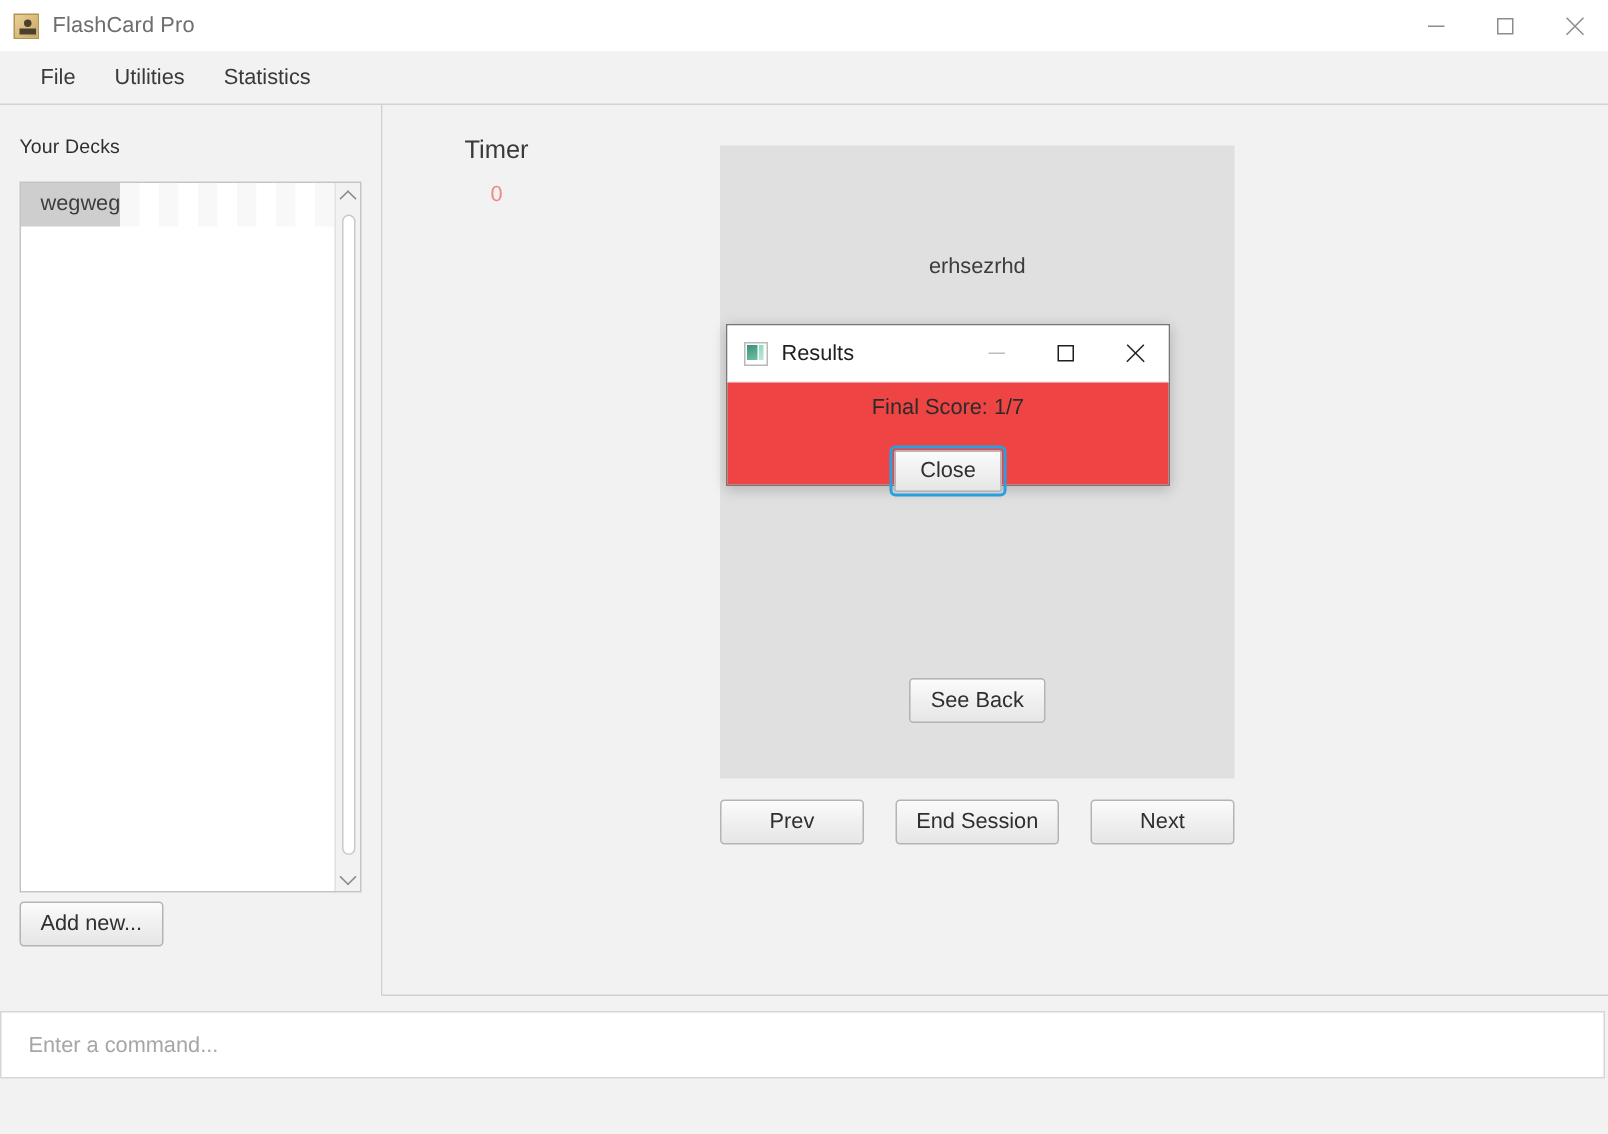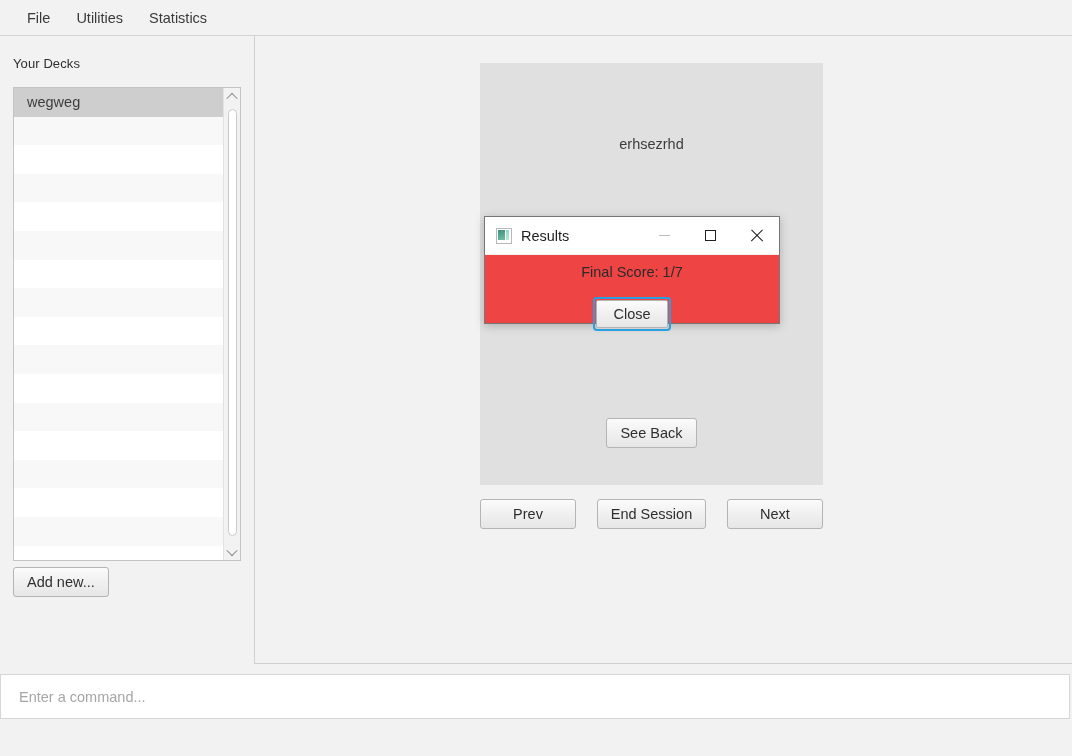--- a/index.html
+++ b/index.html
@@ -165,21 +165,21 @@
     height: 474px;
     background: #ffffff;
     border: 1px solid #c4c4c4;
     box-sizing: border-box;
     display: flex;
     overflow: hidden;
   }
   .deck-rows {
     flex: 1;
     display: flex;
-    flex-direction: column;
+    flex-direction: row;
     min-width: 0;
   }
   .deck-row {
     height: 28.6px;
     min-height: 28.6px;
     display: flex;
     align-items: center;
     padding-left: 13px;
     font-size: 14.5px;
     color: #3d3d3d;
@@ -454,20 +454,37 @@
     padding: 5px 16px;
     min-width: 56px;
     text-align: center;
   }
 </style>
 </head>
 <body>
 
 <div class="app-window">
 
+  <div class="titlebar">
+    <div class="titlebar-left">
+      <div class="app-icon"></div>
+      <div class="app-title">FlashCard Pro</div>
+    </div>
+    <div class="win-controls">
+      <div class="win-btn">
+        <span class="glyph-min"></span>
+      </div>
+      <div class="win-btn">
+        <span class="glyph-max"></span>
+      </div>
+      <div class="win-btn close">
+        <span class="glyph-close"></span>
+      </div>
+    </div>
+  </div>
 
   <div class="menubar">
     <div class="menu-item">File</div>
     <div class="menu-item">Utilities</div>
     <div class="menu-item">Statistics</div>
   </div>
 
   <div class="body-split">
 
     <div class="sidebar">
@@ -505,20 +522,24 @@
         </div>
       </div>
 
       <div class="add-new-wrap">
         <button class="btn">Add new...</button>
       </div>
     </div>
 
     <div class="main">
 
+      <div class="timer-block">
+        <div class="timer-label">Timer</div>
+        <div class="timer-value">0</div>
+      </div>
 
       <div class="card-panel">
         <div class="card-front-text">erhsezrhd</div>
         <div class="see-back-wrap">
           <button class="btn">See Back</button>
         </div>
       </div>
 
       <div class="nav-row">
         <button class="btn">Prev</button>

